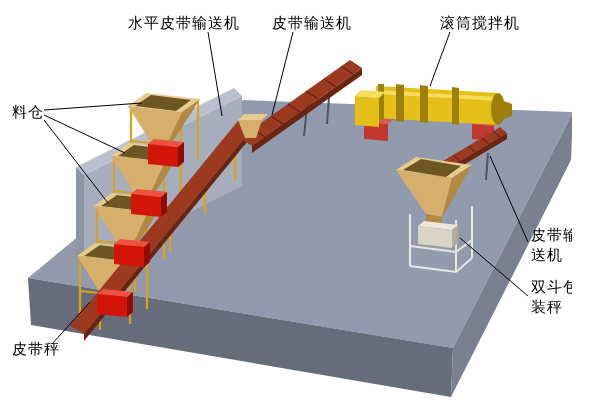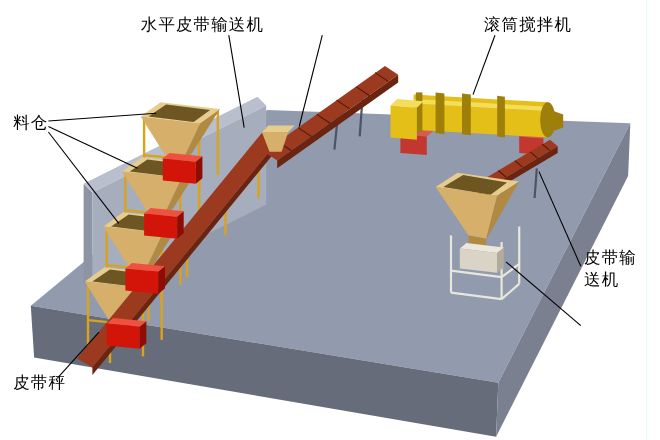--- a/index.html
+++ b/index.html
@@ -1,18 +1,18 @@
 <!DOCTYPE html>
 <html><head>
 <meta charset="utf-8">
 <style>
   html,body{margin:0;padding:0;background:#fff;}
   .stage{
-    position:relative;width:572px;height:400px;background:#7dd3fc;
-    font-family:"Liberation Serif","DejaVu Serif",serif;overflow:hidden;padding-left:16px;
+    position:relative;width:572px;height:400px;background:#f97316;
+    font-family:"Liberation Serif","DejaVu Serif",serif;overflow:hidden;
   }
   .stage svg{position:absolute;left:0;top:0;}
   .label{
     position:absolute;color:#000;font-size:15px;line-height:1.3;
     white-space:nowrap;z-index:2;letter-spacing:1px;
   }
 </style>
 </head>
 <body>
 
@@ -198,26 +198,31 @@
       <line x1="44" y1="115" x2="125" y2="153"></line>
       <line x1="44" y1="120" x2="108" y2="203"></line>
       <line x1="528" y1="242" x2="490" y2="156"></line>
       <line x1="528" y1="296" x2="460" y2="238"></line>
       <line x1="52" y1="344" x2="90" y2="302"></line>
     </g>
   </svg>
 
   <div class="label" style="left:128px;top:14px;">水平皮带输送机</div>
 
+  <div class="label" style="left:272px;top:14px;">皮带输送机</div>
 
   <div class="label" style="left:440px;top:14px;">滚筒搅拌机</div>
 
   <div class="label" style="left:12px;top:103px;">料仓</div>
 
   <div class="label" style="left:531px;top:226px;">
     <div>皮带输</div>
     <div>送机</div>
   </div>
 
+  <div class="label" style="left:531px;top:278px;">
+    <div>双斗包</div>
+    <div>装秤</div>
+  </div>
 
   <div class="label" style="left:12px;top:340px;">皮带秤</div>
 
 </div>
 
 </body></html>

